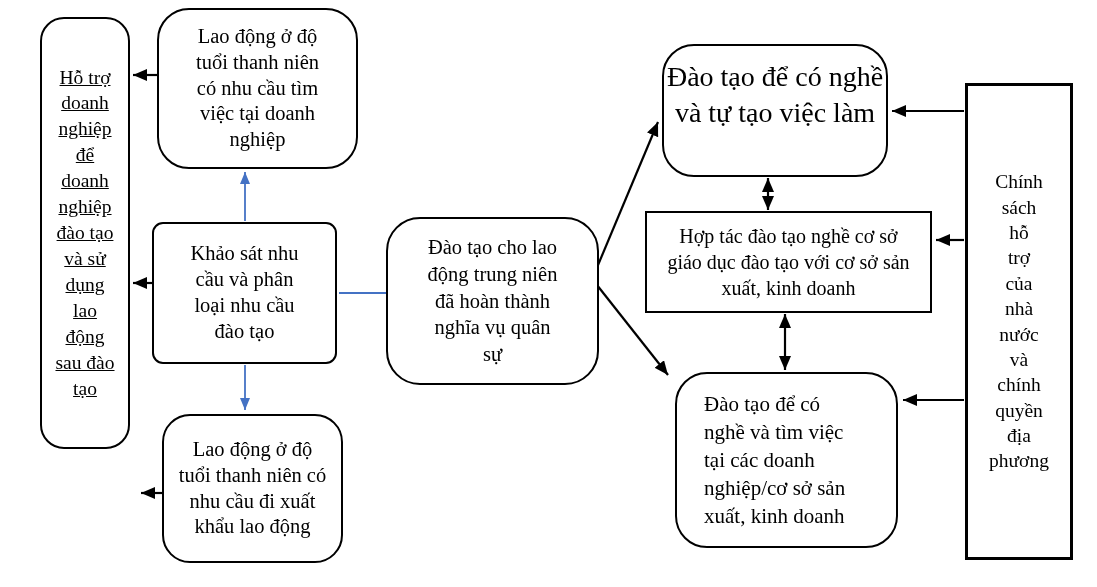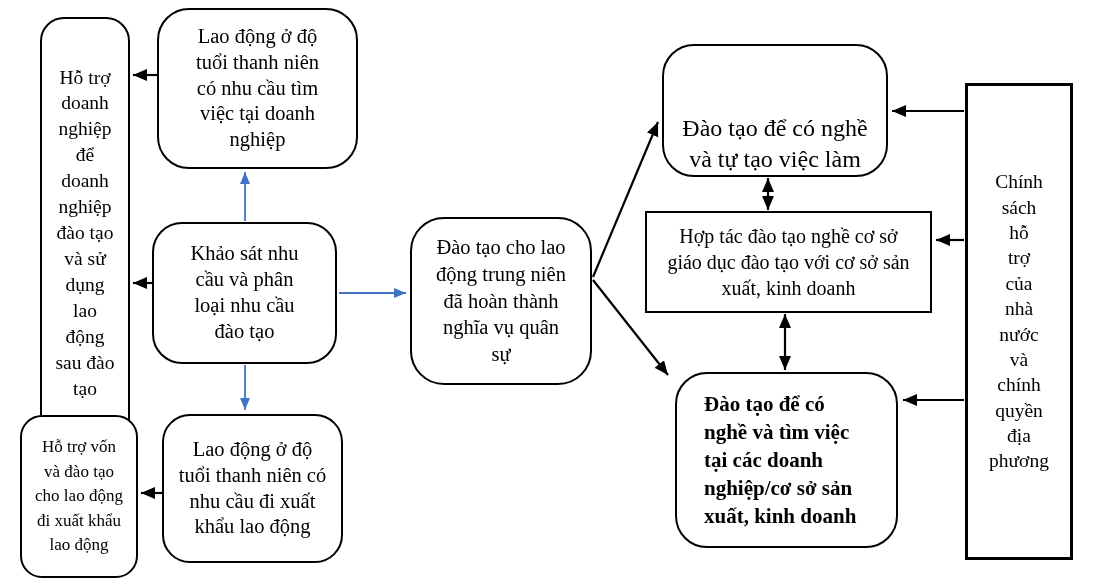--- a/index.html
+++ b/index.html
@@ -28,29 +28,29 @@
     position:absolute;
     box-sizing:border-box;
     border:2.4px solid var(--border);
     background:var(--bg);
     display:flex;align-items:center;justify-content:center;
     text-align:center;
   }
   .node .label{white-space:pre-line;display:block;width:100%;}
   .rounded{border-radius:28px;}
 
-  #n-support-enterprise{left:40px;top:17px;width:90px;height:432px;border-radius:24px;font-size:19.5px;line-height:1.33;}
+  #n-support-enterprise{left:40px;top:17px;width:90px;height:432px;border-radius:24px;font-size:19.5px;line-height:1.33;text-decoration:underline;}
   #n-youth-find-job{left:157px;top:8px;width:201px;height:161px;border-radius:32px;font-size:20.5px;line-height:1.26;}
-  #n-survey{left:152px;top:222px;width:185px;height:142px;border-radius:30px;font-size:20.5px;line-height:1.26;}
+  #n-survey{left:152px;top:222px;width:185px;height:142px;border-radius:11px;font-size:20.5px;line-height:1.26;}
   #n-support-capital{left:20px;top:415px;width:118px;height:163px;border-radius:22px;font-size:17px;line-height:1.45;}
   #n-youth-export{left:162px;top:414px;width:181px;height:149px;border-radius:28px;font-size:20.5px;line-height:1.26;padding:0 1px;}
-  #n-training-middle-aged{left:410px;top:217px;width:182px;height:168px;border-radius:34px;font-size:20.5px;line-height:1.3;}
-  #n-training-self-employment{left:662px;top:44px;width:226px;height:133px;border-radius:32px;font-size:24px;line-height:1.3;align-items:flex-end;padding-top:13px;}
+  #n-training-middle-aged{left:386px;top:217px;width:213px;height:168px;border-radius:34px;font-size:20.5px;line-height:1.3;}
+  #n-training-self-employment{left:662px;top:44px;width:226px;height:133px;border-radius:32px;font-size:28px;line-height:1.3;align-items:flex-start;padding-top:13px;}
   #n-cooperation{left:645px;top:211px;width:287px;height:102px;border-radius:0;font-size:20px;line-height:1.3;}
-  #n-training-find-job{left:675px;top:372px;width:223px;height:176px;border-radius:32px;font-size:21px;line-height:1.34;justify-content:flex-start;text-align:left;padding-left:27px;font-weight:bold;}
+  #n-training-find-job{left:675px;top:372px;width:223px;height:176px;border-radius:32px;font-size:21px;line-height:1.34;justify-content:flex-start;text-align:left;padding-left:27px;}
   #n-policy{left:965px;top:83px;width:108px;height:477px;border-radius:0;border-width:3px;font-size:19.5px;line-height:1.3;}
 </style>
 </head>
 <body>
 
 <div class="canvas">
 
   <svg class="connectors" viewBox="0 0 1097 587" xmlns="http://www.w3.org/2000/svg">
     <defs>
       <marker id="head-black" markerUnits="userSpaceOnUse" markerWidth="16" markerHeight="13" refX="14" refY="6" orient="auto-start-reverse">
@@ -104,27 +104,20 @@
 nghiệp</span>
   </div>
 
   <div class="node rounded" id="n-survey">
     <span class="label">Khảo sát nhu
 cầu và phân
 loại nhu cầu
 đào tạo</span>
   </div>
 
-  <div class="node rounded" id="n-support-capital">
-    <span class="label">Hỗ trợ vốn
-và đào tạo
-cho lao động
-đi xuất khẩu
-lao động</span>
-  </div>
 
   <div class="node rounded" id="n-youth-export">
     <span class="label">Lao động ở độ
 tuổi thanh niên có
 nhu cầu đi xuất
 khẩu lao động</span>
   </div>
 
   <div class="node rounded" id="n-training-middle-aged">
     <span class="label">Đào tạo cho lao

